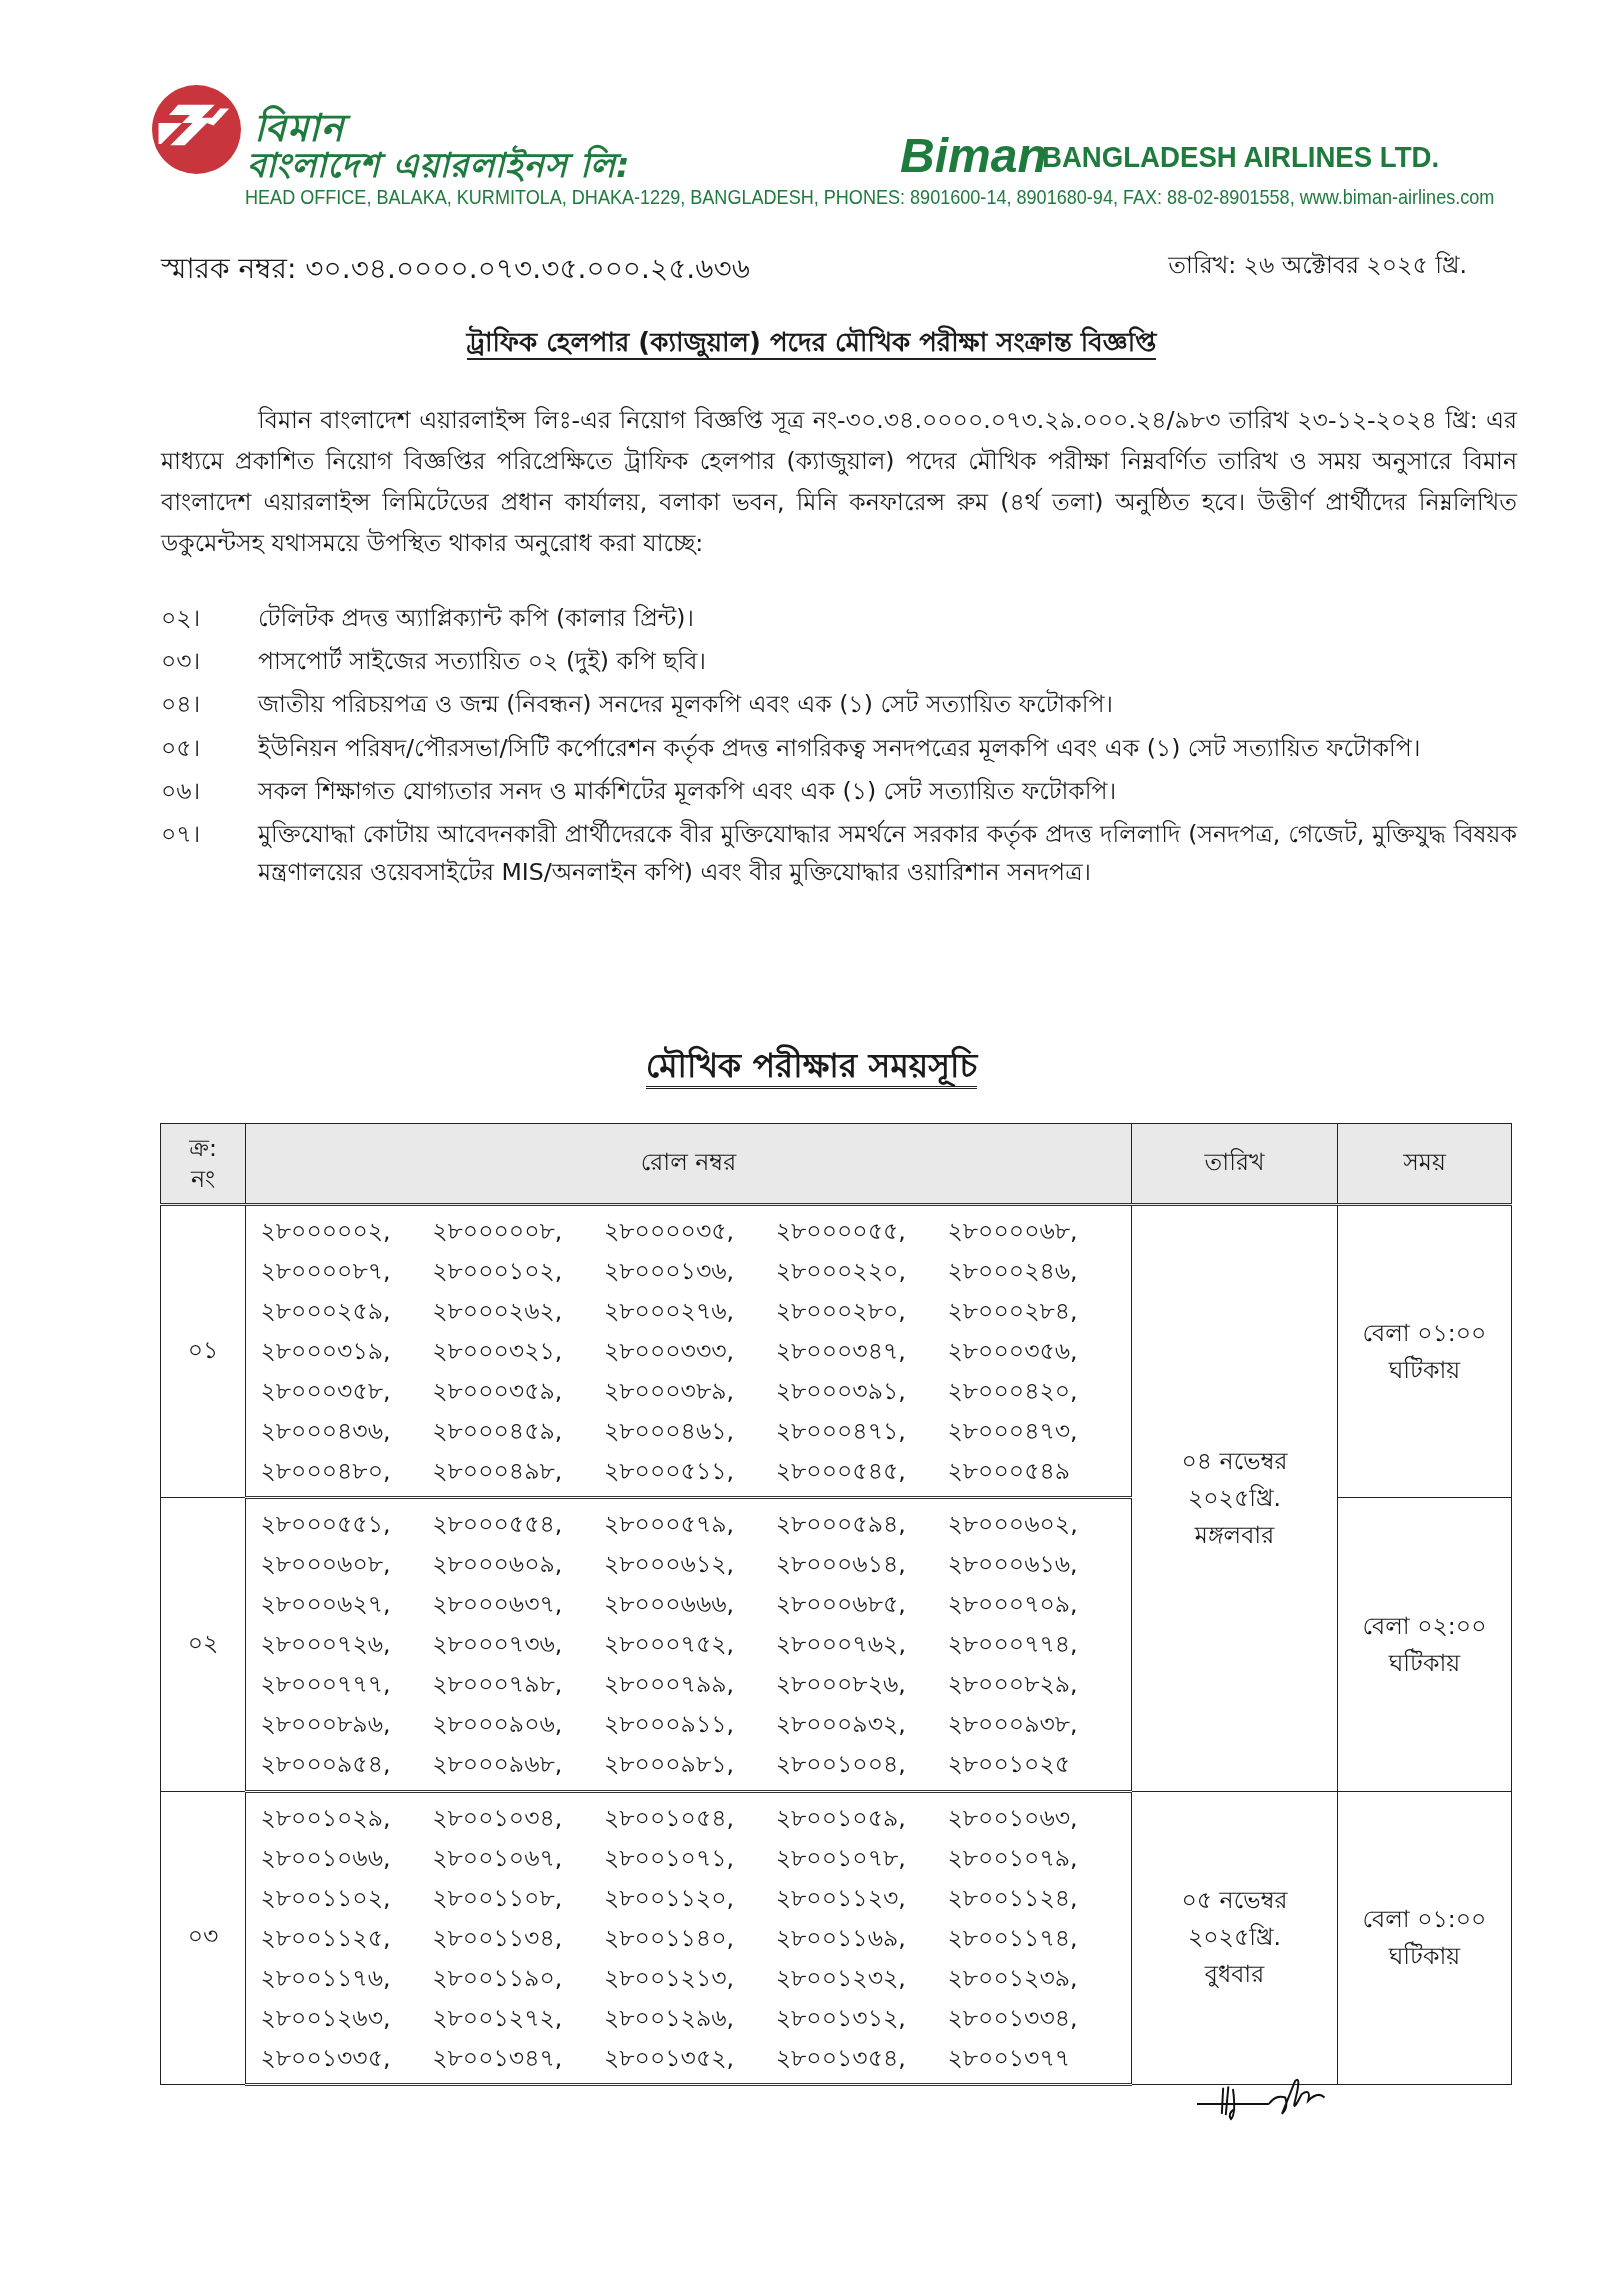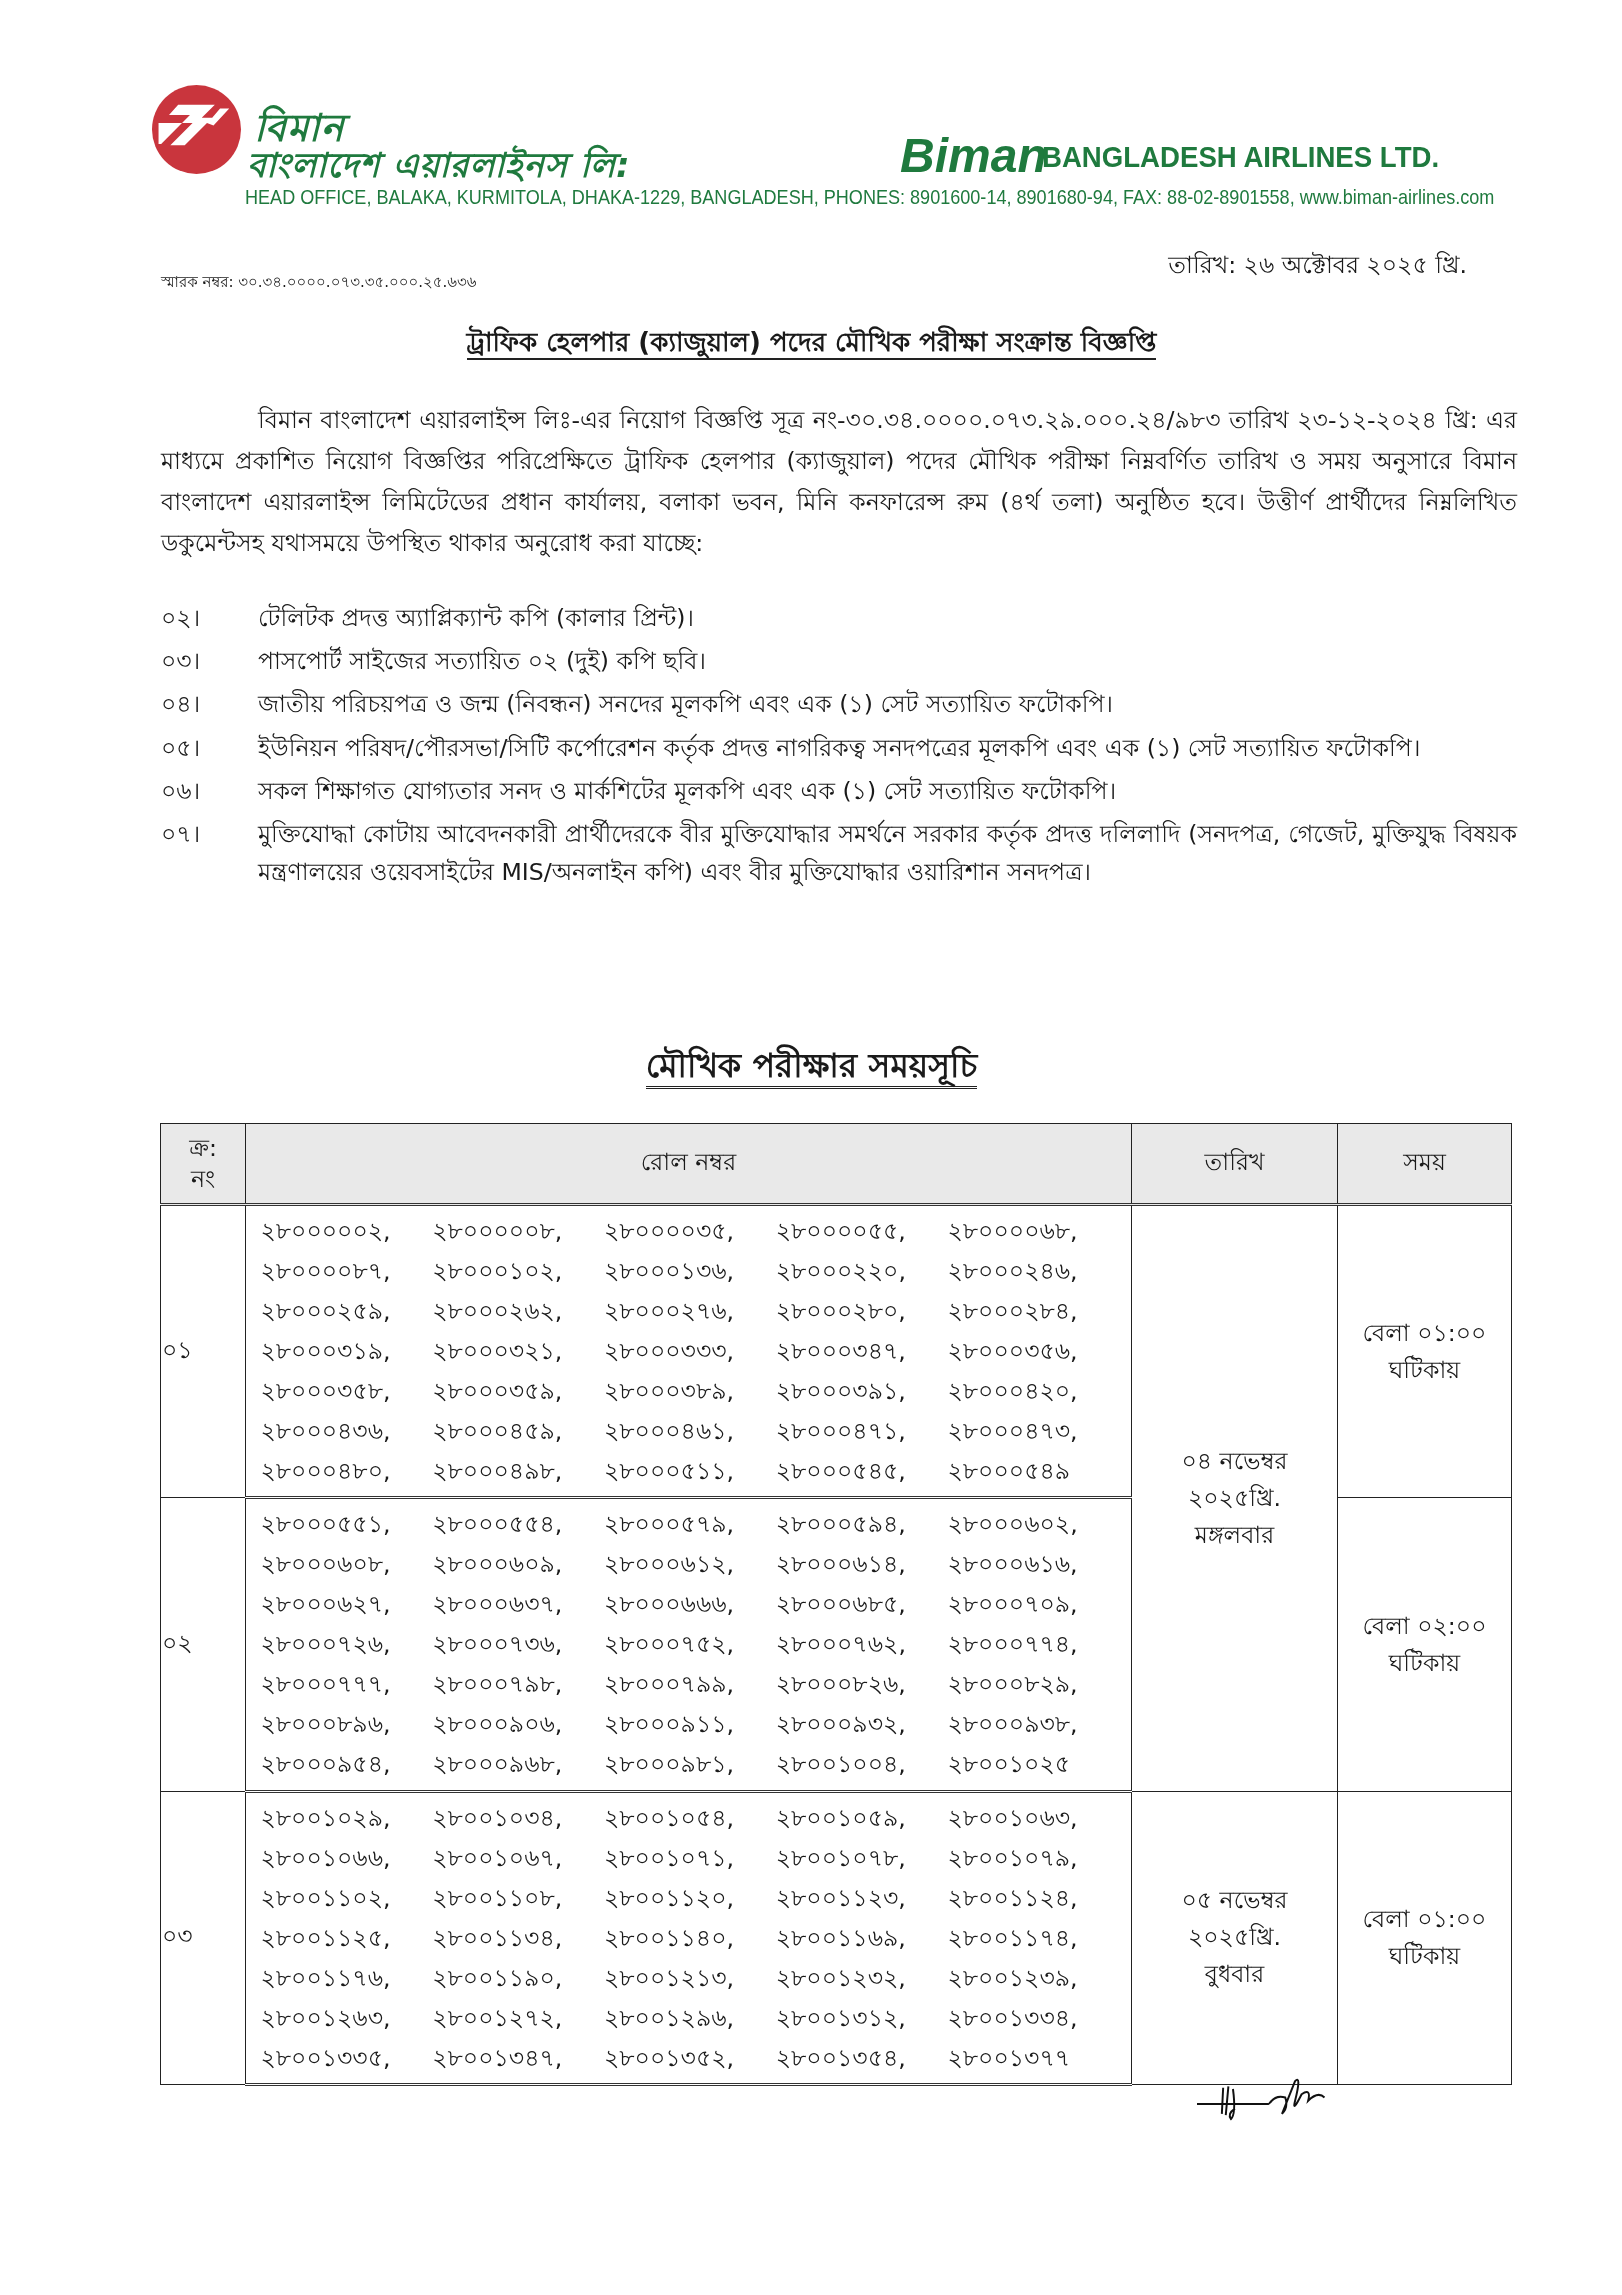--- a/index.html
+++ b/index.html
@@ -36,21 +36,21 @@
       font-size: 30px; color: #1f7a3e; transform: scaleX(0.92); transform-origin: left;
       white-space: nowrap;
     }
     .address {
       position: absolute; left: 245px; top: 185px;
       font-family: "Liberation Sans", sans-serif; font-size: 21px; color: #1f7a3e;
       transform: scaleX(0.86); transform-origin: left; white-space: nowrap;
     }
 
     
-    .memo { position: absolute; left: 161px; top: 247px; font-size: 15px; margin-top: 23px; }
+    .memo { position: absolute; left: 161px; top: 247px; font-size: 28px; }
     .memo-date { position: absolute; right: 156px; top: 247px; font-size: 23.6px; }
 
     .title {
       position: absolute; left: 0; width: 1623px; top: 322px; text-align: center;
       font-size: 26px; font-weight: bold;
     }
     .title span { border-bottom: 2.6px double #222; padding-bottom: 1.3px; }
 
     .para {
       position: absolute; left: 161px; top: 400px; width: 1356px;
@@ -74,21 +74,21 @@
       border-collapse: collapse; font-size: 23.6px;
     }
     table.sched th, table.sched td { border: 1.3px solid #222; }
     table.sched thead th {
       background: #e9e9e9; height: 77px; font-weight: normal; text-align: center;
       border-bottom: 3.3px double #333;
     }
     th.col-sl { width: 82px; line-height: 31px; }
     th.col-date { width: 203px; }
     th.col-time { width: 171px; }
-    td.sl { vertical-align: middle; }
+    td.sl { text-align: center; vertical-align: middle; }
     td.rolls { padding: 6.5px 11.8px 3.9px 14.4px; vertical-align: top; }
     .roll-row { display: flex; height: 40px; align-items: center; }
     .roll { flex: 1; white-space: nowrap; font-size: 23.6px; }
     td.date, td.time { text-align: center; vertical-align: middle; line-height: 37px; }
     tr.group td.rolls { border-bottom: 3.3px double #333; }
 
     .signature { position: absolute; left: 1197px; top: 2068px; }
   </style>
 </head>
 <body>

